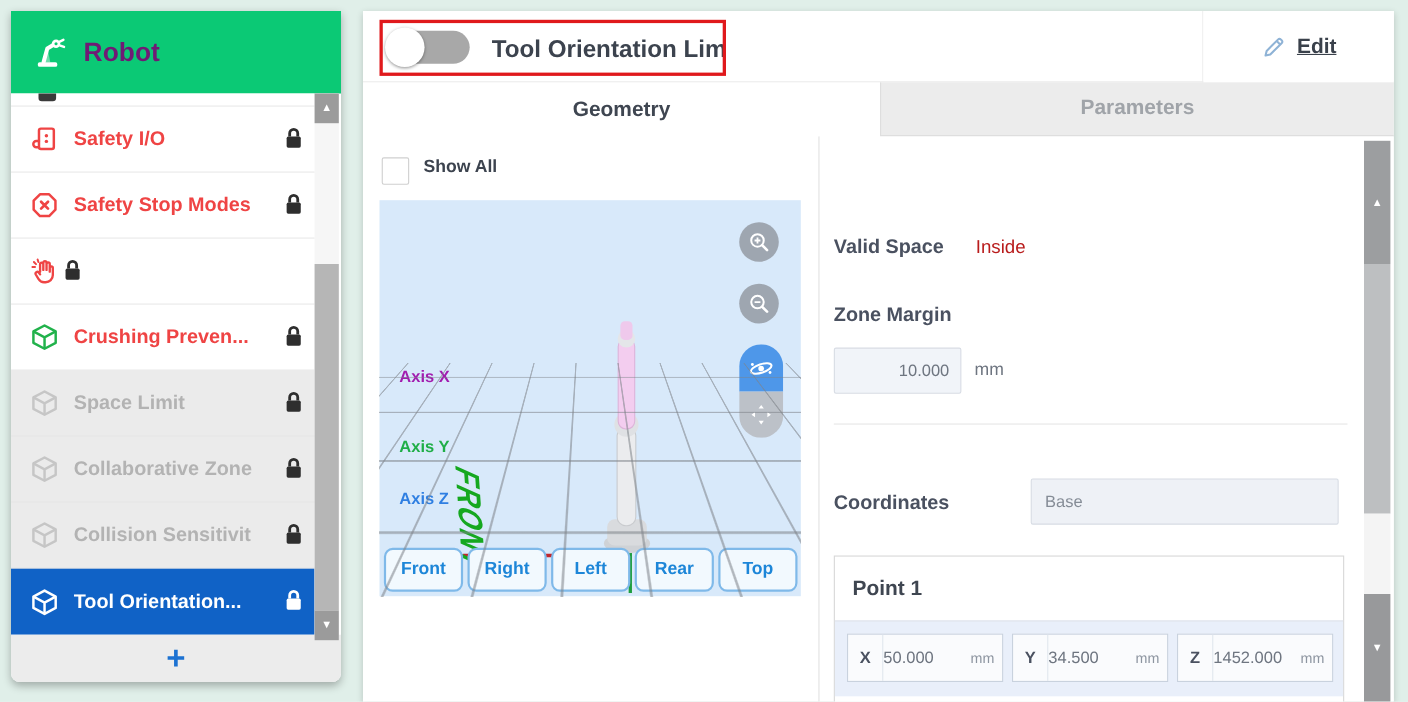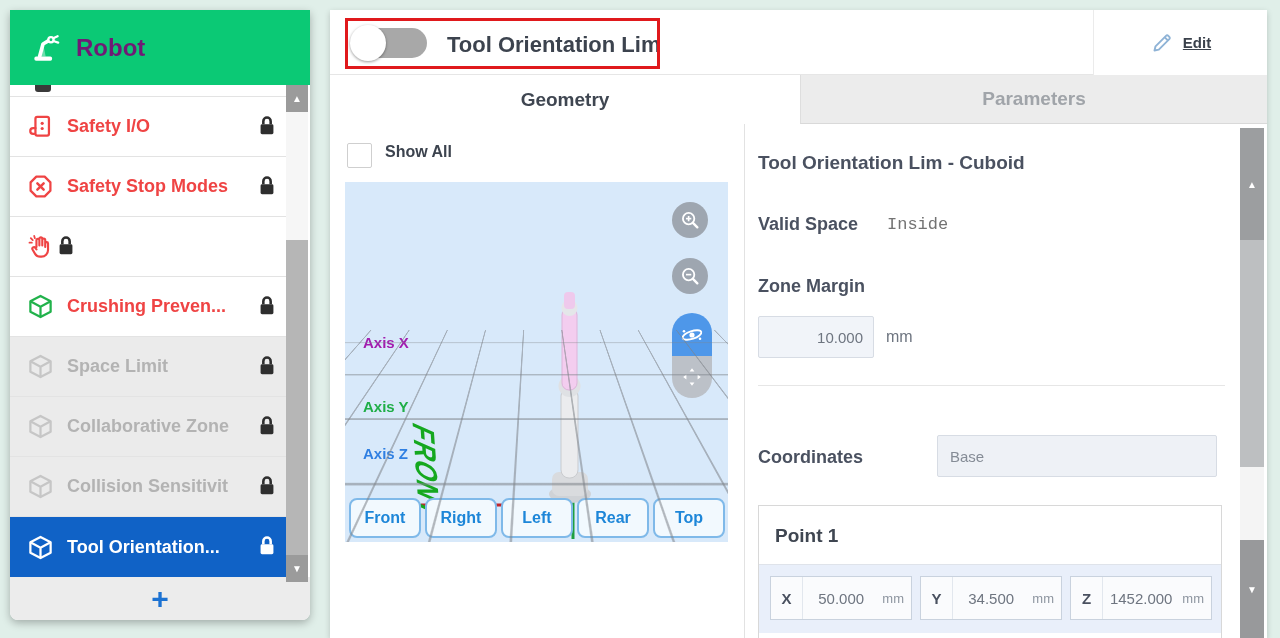--- a/index.html
+++ b/index.html
@@ -38,21 +38,21 @@
            box-shadow:0 2px 6px rgba(0,0,0,.18); }
   .topbar { position:absolute; left:0; top:0; width:937px; height:65px; background:#fff; border-bottom:1px solid #e6e6e6; }
   .annotation { position:absolute; left:15px; top:8px; width:315px; height:51px; border:3px solid #e0191c; z-index:5; pointer-events:none; }
   .toggle { position:absolute; left:23px; top:18px; width:74px; height:30px; border-radius:15px; background:#a8a8a8; cursor:pointer; }
   .toggle .knob { position:absolute; left:-3px; top:-3px; width:36px; height:36px; border-radius:50%;
                   background:#fff; box-shadow:0 1px 3px rgba(0,0,0,.4); }
   .toggle-label { position:absolute; left:117px; top:22px; font-size:22px; font-weight:bold; color:#3c434e; }
   .edit-divider { position:absolute; left:763px; top:0; width:1px; height:65px; background:#ebebeb; }
   .edit-btn { position:absolute; left:764px; top:0; width:173px; height:65px; background:#fff; border:none;
               display:flex; align-items:center; justify-content:center; gap:9px; cursor:pointer;
-              font-family:inherit; font-size:15px; font-weight:bold; color:#3a414b;text-decoration:underline; }
+              font-family:inherit; font-size:19px; font-weight:bold; color:#3a414b;text-decoration:underline; }
   .tabs { position:absolute; left:0; top:65px; width:937px; height:49px;padding-left:10px; }
   .tab { position:absolute; top:0; height:49px; display:flex; align-items:center; justify-content:center;
          font-size:19px; font-weight:bold; cursor:pointer; }
   .tab.geometry { left:0; width:470px; background:#fff; color:#3f4651; }
   .tab.parameters { left:470px; width:467px; background:#ececec; color:#a0a4a9;
                     border-left:1px solid #dedede; border-bottom:1px solid #d9d9d9; }
 
   .content { position:absolute; left:0; top:114px; width:937px; height:514px; background:#fff; }
   .col-divider { position:absolute; left:414px; top:0; width:1px; height:514px; background:#e2e2e2; }
 
@@ -80,39 +80,39 @@
               background:rgba(148,154,162,.85); display:flex; align-items:center; justify-content:center; cursor:pointer; }
   .zoom-in { top:20px; } .zoom-out { top:76px; }
   .pill { position:absolute; left:327px; top:131px; width:40px; height:85px; border-radius:20px; overflow:hidden; }
   .pill .rot { height:43px; background:#4e97e9; display:flex; align-items:center; justify-content:center; cursor:pointer; }
   .pill .pan { height:42px; background:#bcc1c8; display:flex; align-items:center; justify-content:center; cursor:pointer; }
 
   
   .d-title { position:absolute; left:428px; top:138px; font-size:19px; font-weight:bold; color:#4a5160; }
   .d-title.main { top:28px; }
   .vs-label { position:absolute; left:428px; top:90px; font-size:18px; font-weight:bold; color:#4a5160; }
-  .vs-value { position:absolute; left:557px; top:91px; font-size:17px; color:#737373;font-family:Liberation Mono, monospace; }
+  .vs-value { position:absolute; left:557px; top:91px; font-size:17px; color:#b91c1c; }
   .zm-label { position:absolute; left:428px; top:152px; font-size:18px; font-weight:bold; color:#4a5160; }
   .zm-input { position:absolute; left:428px; top:192px; width:116px; height:42px; background:#f1f4f9;
               border:1px solid #d7dce4; border-radius:2px; text-align:right; padding-right:10px;
               font-family:inherit; font-size:15px; color:#6e7580; }
   .zm-unit { position:absolute; left:556px; top:204px; font-size:16px; color:#6e7580; }
   .d-hr { position:absolute; left:428px; top:261px; width:467px; height:1px; background:#e6e6e6; }
   .coord-label { position:absolute; left:428px; top:323px; font-size:18px; font-weight:bold; color:#4a5160; }
   .coord-input { position:absolute; left:607px; top:311px; width:280px; height:42px; background:#eef1f6;
                  border:1px solid #d7dce4; border-radius:2px; padding-left:12px;
                  font-family:inherit; font-size:15px; color:#858c96; }
   .point-card { position:absolute; left:428px; top:381px; width:464px; height:247px; border:1px solid #d8d8d8; background:#fff; }
   .point-title { position:absolute; left:16px; top:19px; font-size:19px; font-weight:bold; color:#3f4651; }
   .point-row { position:absolute; left:0; top:58px; width:462px; height:69px; background:#e9effa; border-top:1px solid #dfe3ea; }
   .pfield { position:absolute; top:11px; width:142px; height:44px; background:#fafbfd; border:1px solid #c9d2de;
             display:flex; align-items:center; cursor:text; }
   .pfield .ax { width:32px; text-align:center; font-size:15px; font-weight:bold; color:#4a5160;
                 border-right:1px solid #e2e7ee; align-self:stretch; display:flex; align-items:center; justify-content:center; }
-  .pfield .val { flex:1; text-align:center; font-size:15px; color:#6e7580; }
+  .pfield .val { flex:1; text-align:left; font-size:15px; color:#6e7580; }
   .pfield .unit { font-size:13px; color:#8d95a0; margin:0 7px 0 3px; }
   .pf-x { left:11px; } .pf-y { left:161px; } .pf-z { left:311px; }
 
   
   .m-scroll { position:absolute; left:910px; top:118px; width:24px; height:510px; }
   .m-scroll .seg { position:absolute; left:0; width:24px; display:flex; align-items:center; justify-content:center; color:#fff; font-size:10px; }
   .m-up    { top:0;    height:112px; background:#9c9ea0; }
   .m-thumb { top:112px; height:227px; background:#bdbfc1; }
   .m-track { top:339px; height:73px;  background:#f4f4f4; }
   .m-down  { top:412px; height:98px;  background:#98999b; }
@@ -371,21 +371,20 @@
           <button class="vbtn">Front</button>
           <button class="vbtn">Right</button>
           <button class="vbtn">Left</button>
           <button class="vbtn">Rear</button>
           <button class="vbtn">Top</button>
         </div>
       </div>
 
       <div class="col-divider"></div>
 
-      <div class="d-title main">Tool Orientation Lim - Cuboid</div>
 
       <div class="vs-label">Valid Space</div>
       <div class="vs-value">Inside</div>
 
       <div class="zm-label">Zone Margin</div>
       <input class="zm-input" value="10.000" style="">
       <div class="zm-unit">mm</div>
 
       <div class="d-hr"></div>
 

